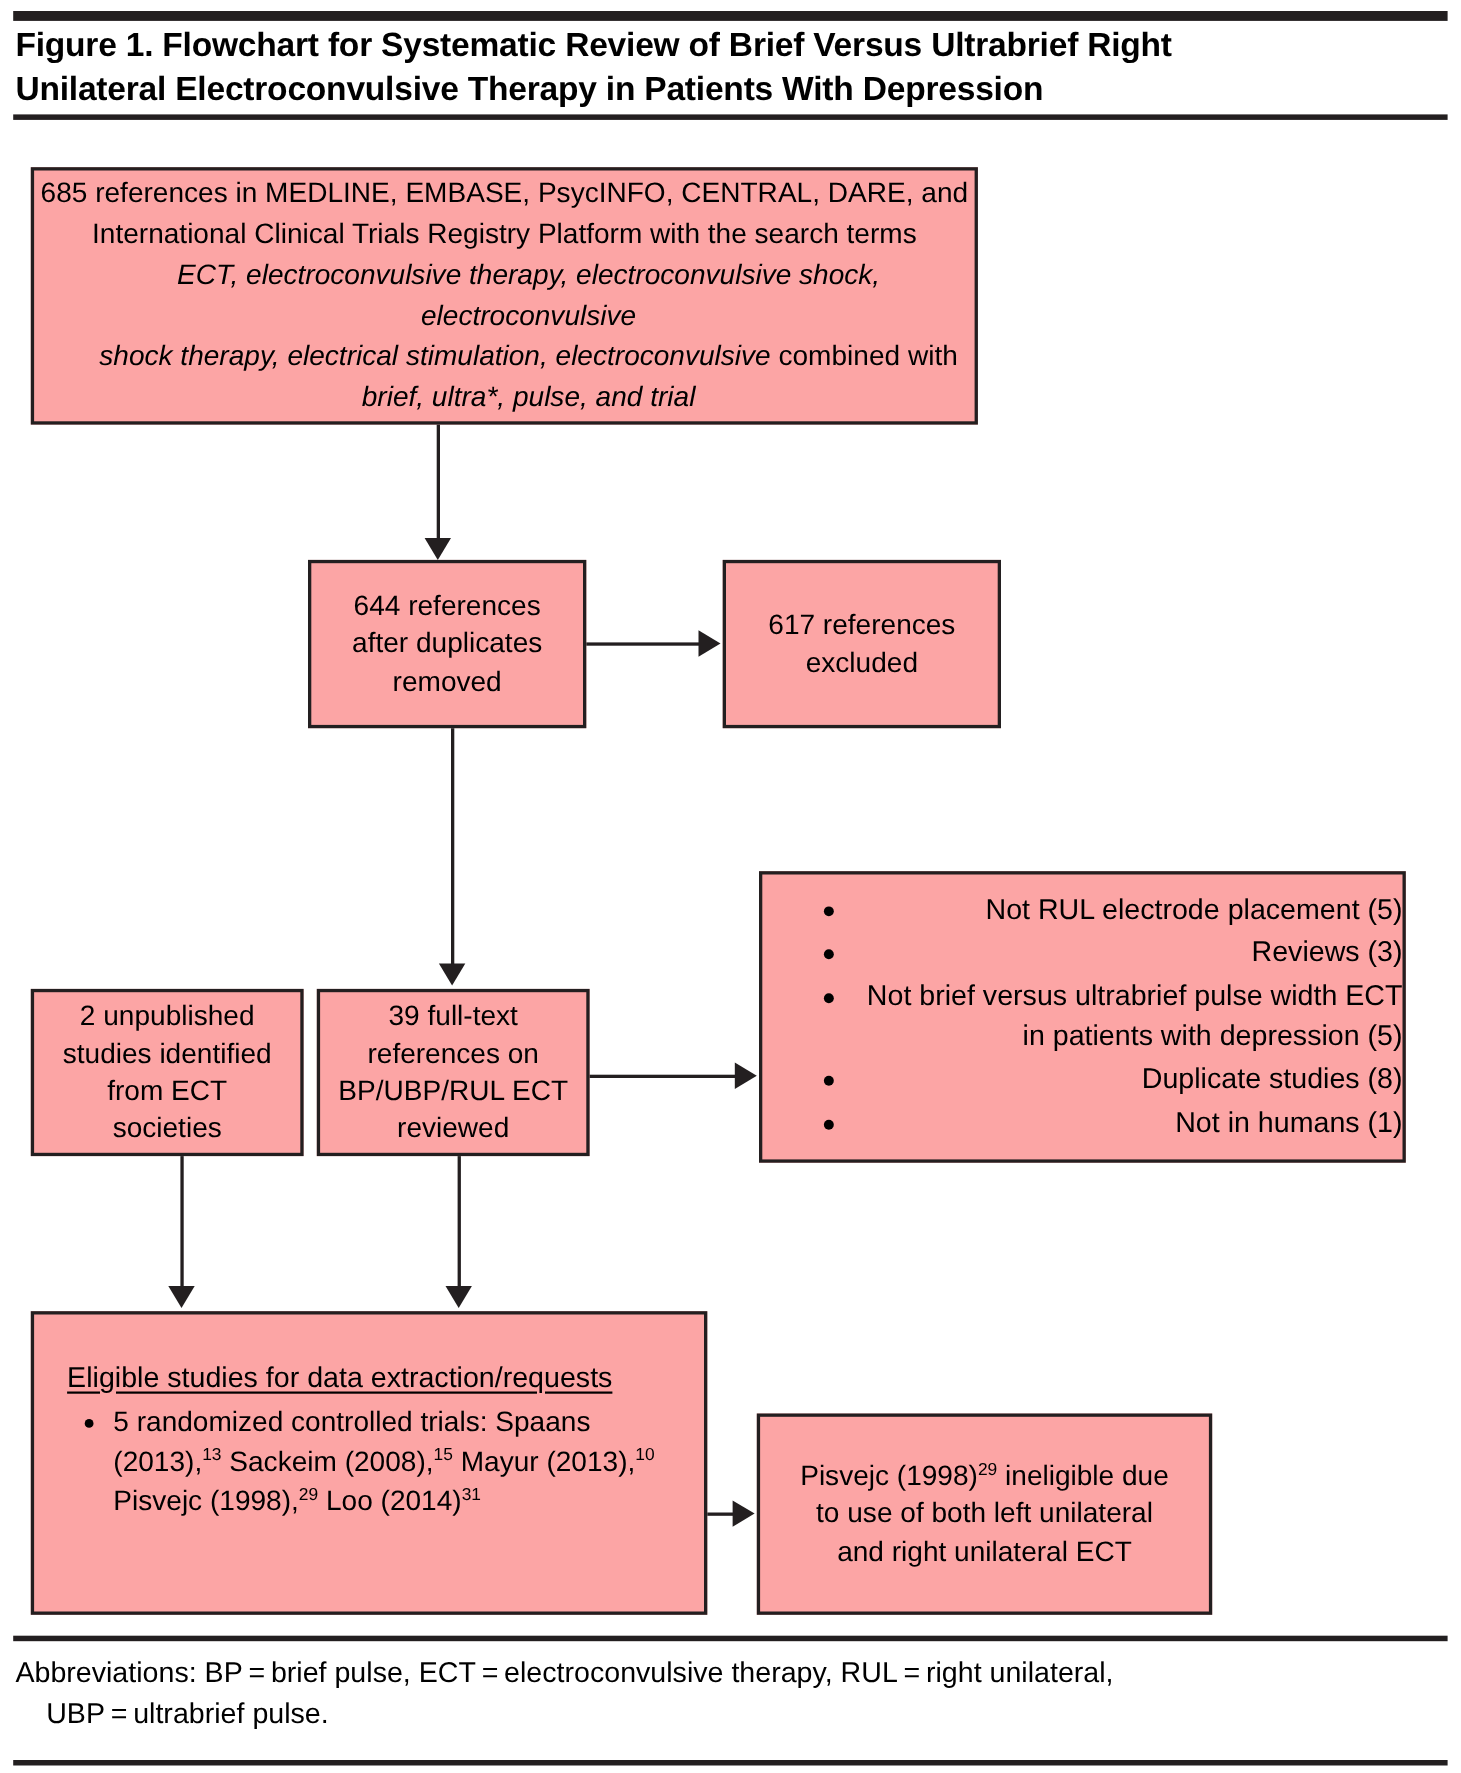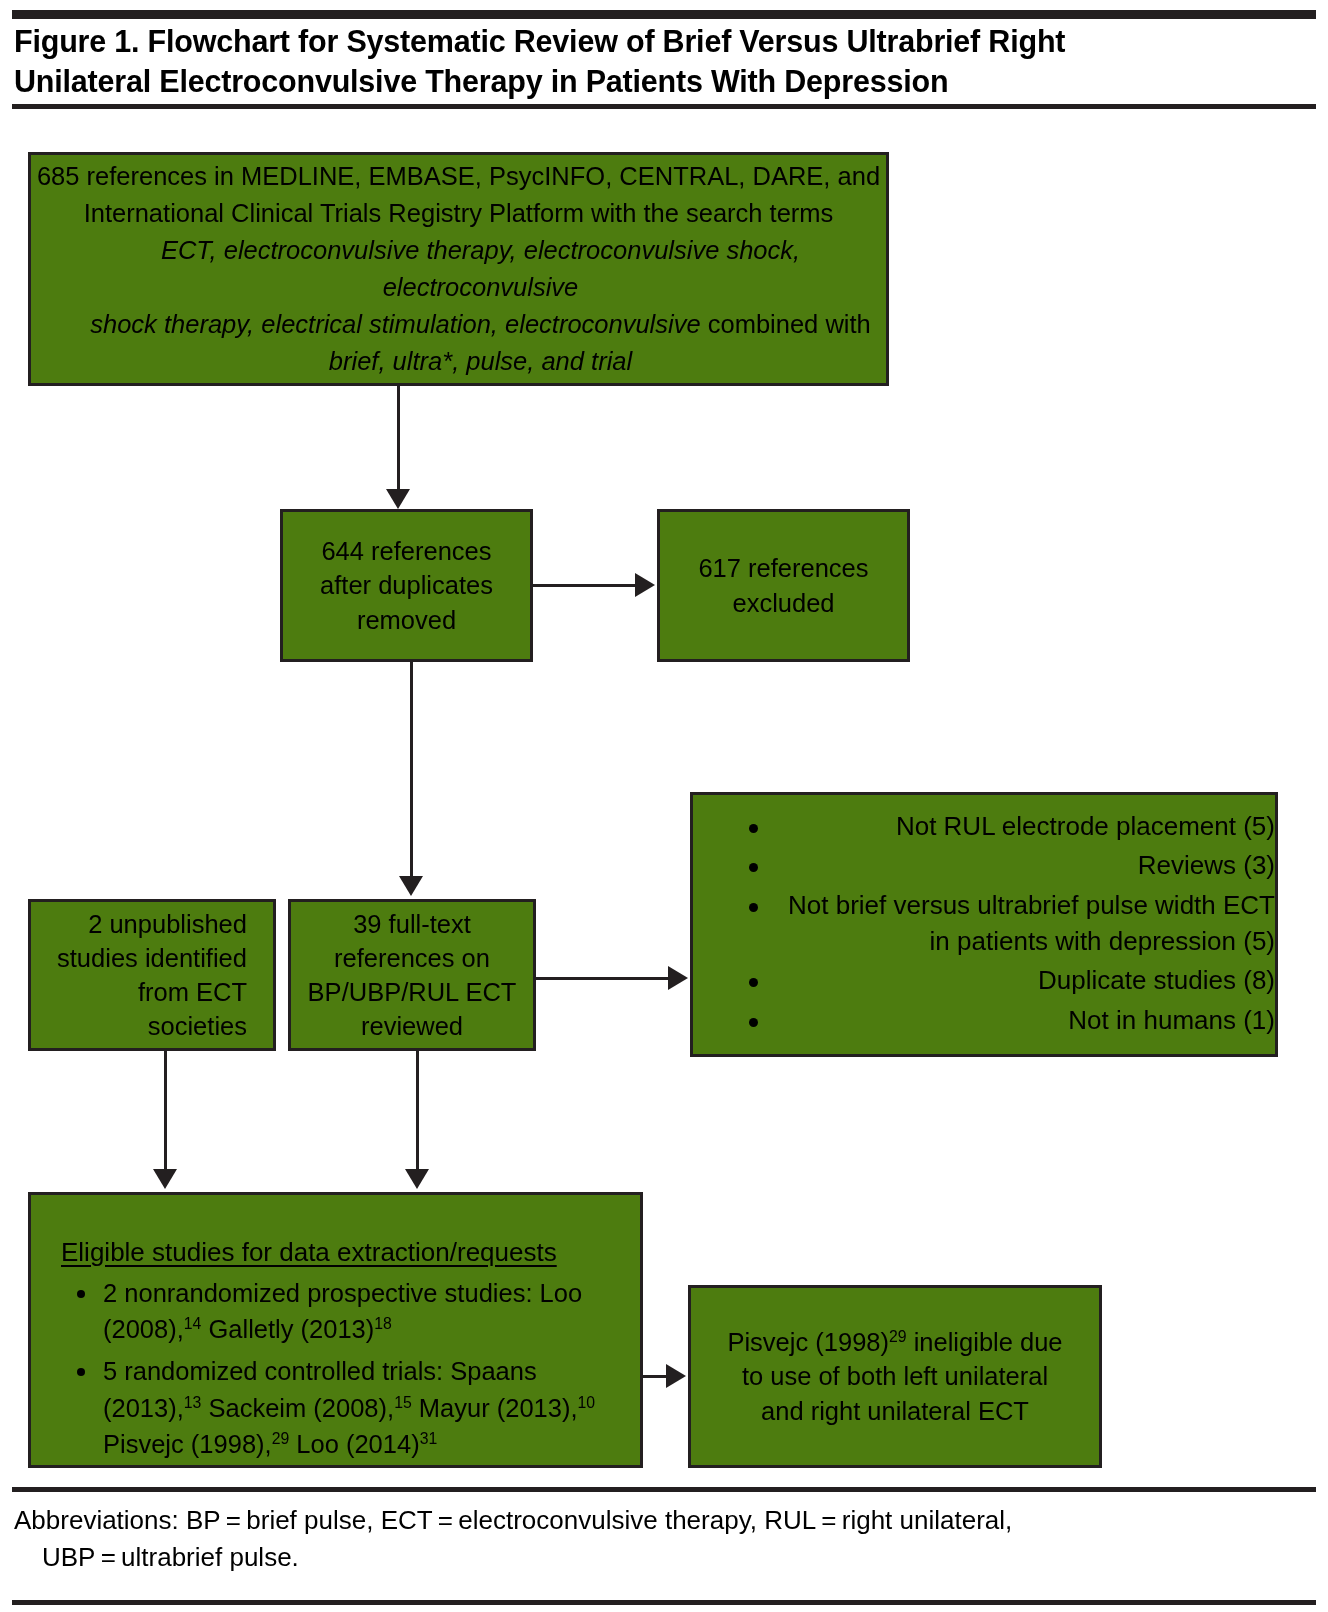--- a/index.html
+++ b/index.html
@@ -14,39 +14,39 @@
   .rule-foot-bot{position:absolute;left:12px;top:1600px;width:1304px;height:5px;background:#231f20;}
 
   #figure-title{
     position:absolute;left:14px;top:22px;width:1180px;
     font-size:30.5px;font-weight:bold;line-height:1.30;
     letter-spacing:-0.2px;
   }
 
   .box{
     position:absolute;box-sizing:border-box;
-    border:3px solid #231f20;background:#4d7c0f;
+    border:3px solid #231f20;background:#fca5a5;
   }
   .box-center{
     display:flex;flex-direction:column;align-items:center;justify-content:center;
     text-align:center;
   }
   .boxtext{font-size:25.5px;line-height:1.34;}
 
   
   #box-search{left:28px;top:152px;width:861px;height:234px;}
   #box-search .boxtext{font-size:25.5px;line-height:1.45;width:100%;}
   #box-search .it{font-style:italic;padding-left:44px;}
 
   
   #box-dedup{left:280px;top:509px;width:253px;height:153px;}
   #box-excluded{left:657px;top:509px;width:253px;height:153px;}
 
   
-  #box-unpub{left:28px;top:899px;width:248px;height:152px;text-align:right;}
+  #box-unpub{left:28px;top:899px;width:248px;height:152px;}
   #box-fulltext{left:288px;top:899px;width:248px;height:152px;}
   #box-exclusions{left:690px;top:792px;width:588px;height:265px;
     display:flex;align-items:center;}
 
   
   #box-eligible{left:28px;top:1192px;width:615px;height:276px;}
   #box-pisvejc{left:688px;top:1285px;width:414px;height:183px;}
 
   ul.bul{list-style:none;margin:0;padding:0;width:100%;}
   ul.bul li{
@@ -185,21 +185,20 @@
 
 <div class="vline" id="conn5-v"></div>
 <div class="arrow-down" id="conn5-a"></div>
 <div class="vline" id="conn6-v"></div>
 <div class="arrow-down" id="conn6-a"></div>
 
 <div class="box" id="box-eligible">
   <div class="inner">
     <div id="eligible-heading">Eligible studies for data extraction/requests</div>
     <ul class="bul">
-      <li><span>2 nonrandomized prospective studies: Loo (2008),</span><sup>14</sup><span> Galletly (2013)</span><sup>18</sup></li>
       <li><span>5 randomized controlled trials: Spaans (2013),</span><sup>13</sup><span> Sackeim (2008),</span><sup>15</sup><span> Mayur (2013),</span><sup>10</sup><span> Pisvejc (1998),</span><sup>29</sup><span> Loo (2014)</span><sup>31</sup></li>
     </ul>
   </div>
 </div>
 
 <div class="hline" id="conn7-h"></div>
 <div class="arrow-right" id="conn7-a"></div>
 
 <div class="box box-center" id="box-pisvejc">
   <div class="boxtext">

